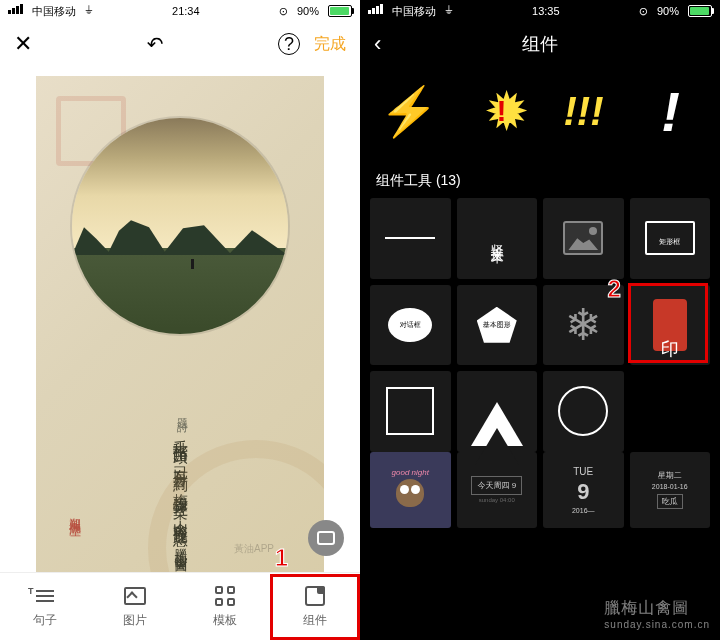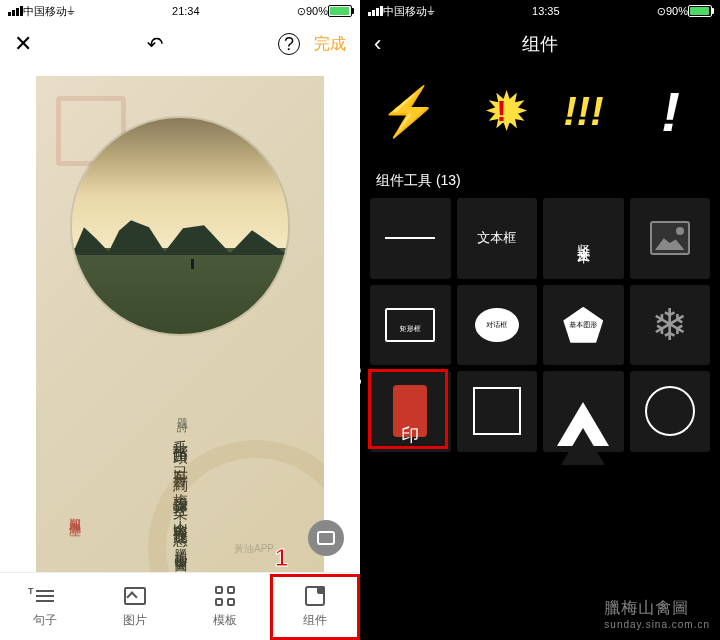--- a/index.html
+++ b/index.html
@@ -3,21 +3,21 @@
 <meta charset="utf-8">
 <style>
 *{margin:0;padding:0;box-sizing:border-box;font-family:-apple-system,sans-serif}
 body{background:#f5f5f5;display:flex;gap:0;width:720px;height:640px;overflow:hidden}
 .phone{width:360px;height:640px;position:relative;display:flex;flex-direction:column}
 .phone-left{background:#fff}
 .phone-right{background:#000}
 .status-bar{height:22px;display:flex;align-items:center;justify-content:space-between;padding:0 8px;font-size:11px}
 .status-bar.light{color:#000;background:#fff}
 .status-bar.dark{color:#fff;background:#000}
-.sb-left,.sb-right{display:flex;align-items:center;gap:0}
+.sb-left,.sb-right{display:flex;align-items:flex-start;gap:9px}
 .signal{display:flex;align-items:flex-end;gap:1px}
 .signal span{width:3px;background:currentColor}
 .signal span:nth-child(1){height:4px}
 .signal span:nth-child(2){height:6px}
 .signal span:nth-child(3){height:8px}
 .signal span:nth-child(4){height:10px}
 .battery{width:24px;height:12px;border:1px solid currentColor;border-radius:2px;position:relative;display:flex;align-items:center}
 .battery::after{content:"";position:absolute;right:-3px;width:2px;height:6px;background:currentColor;border-radius:0 1px 1px 0}
 .battery-fill{height:8px;margin:0 1px;border-radius:1px}
 .battery-fill.green{width:19px;background:#4cd964}
@@ -230,23 +230,20 @@
     </div>
 
     <div class="section-head">
       <span>组件工具 (13)</span>
     </div>
     <div class="grid4">
       <div class="gcell">
           <div class="line-h"></div>
         </div>
       <div class="gcell">
-          <span style="font-size:13px">文本框</span>
-        </div>
-      <div class="gcell">
           <span class="vtext">竖排文本</span>
         </div>
       <div class="gcell">
           <div class="img-ph"></div>
         </div>
       <div class="gcell">
           <div class="rect-frame">矩形框</div>
         </div>
       <div class="gcell">
           <div class="speech">对话框</div>
@@ -266,18 +263,38 @@
           <div class="sq-outline"></div>
         </div>
       <div class="gcell">
           <div class="tri-outline"></div>
         </div>
       <div class="gcell">
           <div class="circ-outline"></div>
         </div>
     </div>
 
+    <div class="clock-grid">
+      <div class="clock-cell" style="background:#3a3a5a">
+        <span style="font-style:italic;color:#e8a">good night</span>
+        <div class="owl"></div>
+      </div>
+      <div class="clock-cell">
+        <span style="border:1px solid #666;padding:3px 5px">今天周四 9</span>
+        <span style="font-size:6px;color:#666">sunday 04:00</span>
+      </div>
+      <div class="clock-cell">
+        <span style="font-size:10px">TUE</span>
+        <span style="font-size:22px;font-weight:bold">9</span>
+        <span style="font-size:7px">2016—</span>
+      </div>
+      <div class="clock-cell">
+        <span>星期二</span>
+        <span style="font-size:7px">2018-01-16</span>
+        <span style="border:1px solid #666;padding:1px 4px;margin-top:2px">吃瓜</span>
+      </div>
+    </div>
   </div>
   <div class="watermark">
     <span>臘梅山禽圖</span>
     <span class="watermark-sub">sunday.sina.com.cn</span>
   </div>
 </div>
 
 </body></html>

